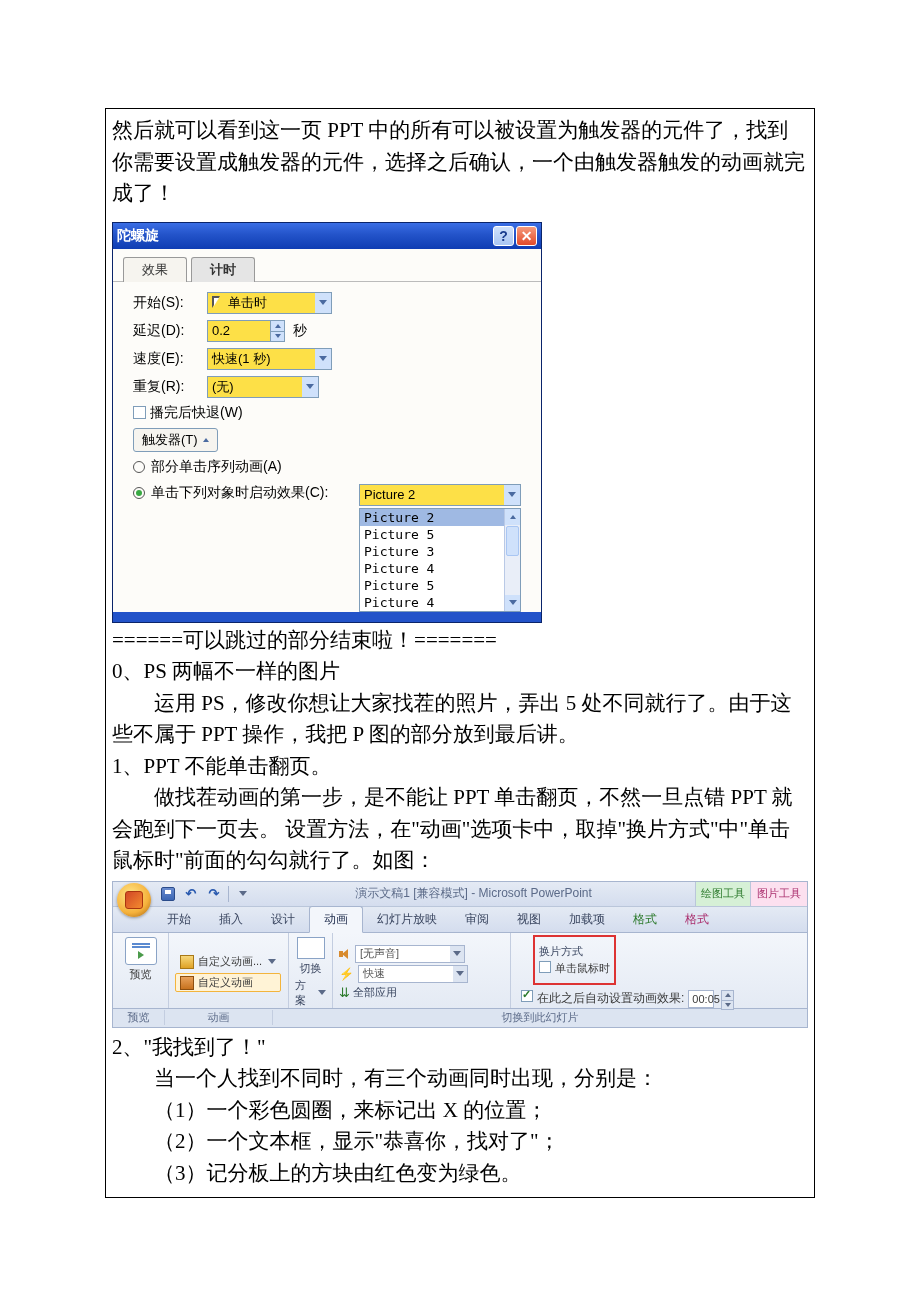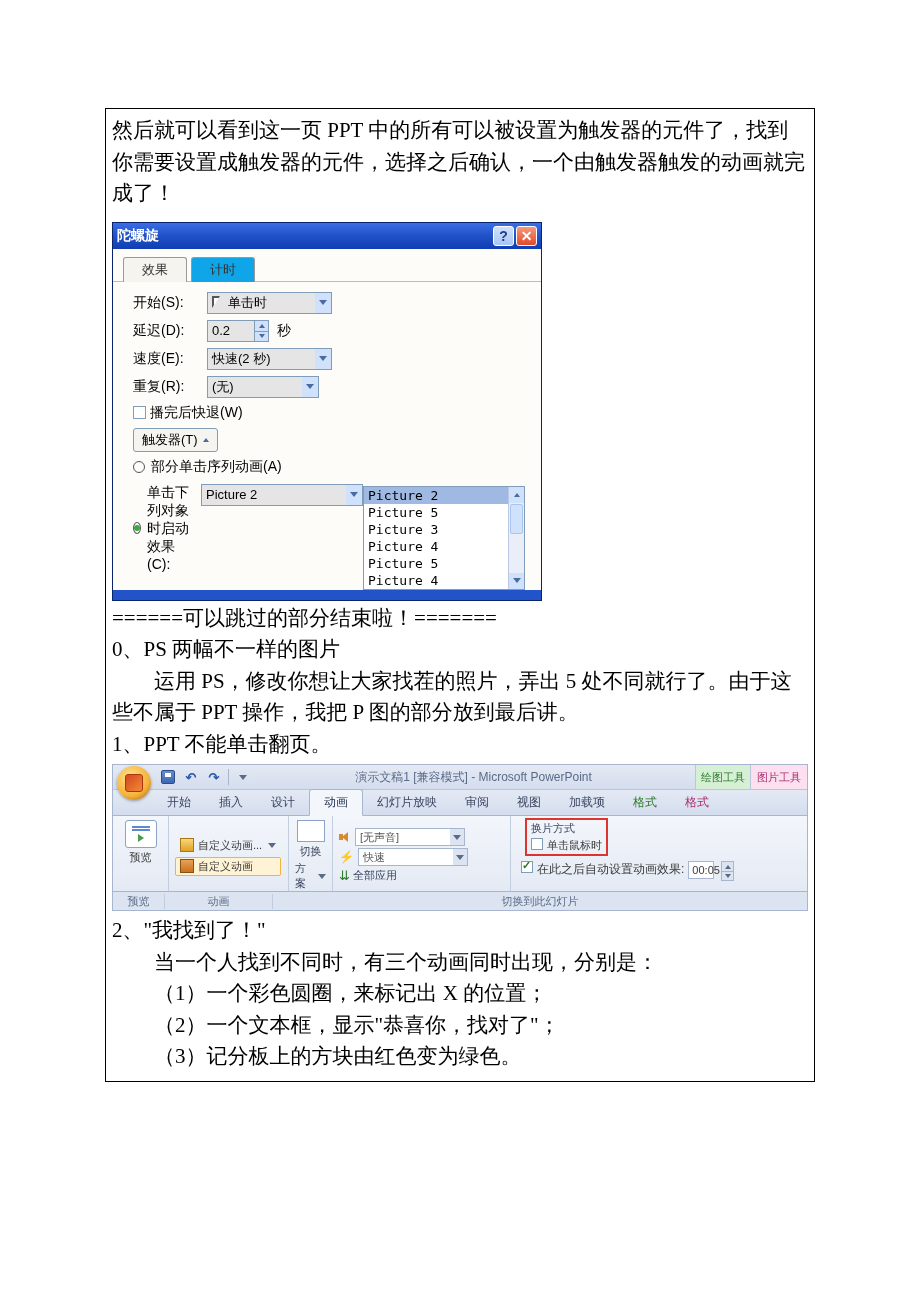--- a/index.html
+++ b/index.html
@@ -14,28 +14,28 @@
   
   .dlg { width: 430px; border: 1px solid #0a246a; margin-top: 12px; font-family: "Microsoft YaHei", Tahoma, sans-serif; }
   .dlg-titlebar { height: 26px; background: linear-gradient(#3a6ee5, #2353c9 45%, #0f3db3); display: flex; align-items: center; padding: 0 4px; }
   .dlg-title { color: #fff; font-size: 14px; font-weight: bold; flex: 1; }
   .dlg-btn { width: 21px; height: 20px; margin-left: 2px; border: 1px solid #fff; border-radius: 3px; display: flex; align-items: center; justify-content: center; font-size: 14px; font-weight: bold; }
   .dlg-help { background: linear-gradient(#cfe1fb,#a9c6f3); color: #1a3d8f; }
   .dlg-close { background: linear-gradient(#f59a7c,#e24a2a); color: #fff; }
   .dlg-body { background: #fdfcf9; padding: 0; }
   .tabstrip { background: #fdfcf9; padding: 8px 10px 0 10px; display: flex; gap: 4px; border-bottom: none; }
   .tab { padding: 3px 18px; font-size: 13px; border: 1px solid #999; border-bottom: none; border-radius: 3px 3px 0 0; background: #f6f4ef; color: #333; }
-  .tab.active { background: #0ea5e9; position: relative; z-index: 2; }
+  .tab.active { background: #e5e5e5; position: relative; z-index: 2; font-weight: bold; }
   .tabborder { border-top: 1px solid #bbb; margin-top: -1px; }
   .form { padding: 10px 16px 2px 20px; font-size: 14px; color: #000; }
   .row { display: flex; align-items: center; margin-bottom: 6px; }
   .lbl { width: 74px; }
-  .combo { display: flex; align-items: center; border: 1px solid #7f9db9; background: #e5e5e5; height: 22px; }
+  .combo { display: flex; align-items: center; border: 1px solid #7f9db9; background: #fde047; height: 22px; }
   .combo.w125 { width: 125px; }
-  .combo.w78 { width: 62px; }
+  .combo.w78 { width: 78px; }
   .combo-text { flex: 1; padding: 0 4px; font-size: 13px; color: #000; display: flex; align-items: center; gap: 4px; }
   .combo-arrow { width: 16px; height: 100%; background: #cfe1fb; display: flex; align-items: center; justify-content: center; }
   .chev { width: 0; height: 0; border-left: 4px solid transparent; border-right: 4px solid transparent; border-top: 5px solid #4a6aa0; }
   .spinner-col { display: flex; flex-direction: column; width: 14px; }
   .spin { height: 10px; background: #cfe1fb; display: flex; align-items: center; justify-content: center; border-left: 1px solid #7f9db9; }
   .spin + .spin { border-top: 1px solid #7f9db9; }
   .upchev { width: 0; height: 0; border-left: 3px solid transparent; border-right: 3px solid transparent; border-bottom: 4px solid #4a6aa0; }
   .dnchev { width: 0; height: 0; border-left: 3px solid transparent; border-right: 3px solid transparent; border-top: 4px solid #4a6aa0; }
   .checkbox { display: flex; align-items: center; gap: 4px; margin-bottom: 6px; }
   .cb { width: 13px; height: 13px; border: 1px solid #7f9db9; background: #fff; }
@@ -97,21 +97,21 @@
   .soundcol { display: flex; flex-direction: column; gap: 2px; font-size: 11px; }
   .soundcol .srow { display: flex; align-items: center; gap: 4px; }
   .mini-combo { width: 110px; height: 18px; border: 1px solid #a7b5cf; background: #fff; display: flex; align-items: center; }
   .mini-combo span { flex: 1; padding: 0 4px; color: #555; }
   .mini-arrow { width: 14px; height: 100%; background: #dce4f1; display: flex; align-items: center; justify-content: center; }
   .speaker-ic { width: 12px; height: 12px; position: relative; }
   .speaker-ic::before { content: ''; position: absolute; left: 0; top: 3px; width: 4px; height: 6px; background: #d88b2e; }
   .speaker-ic::after { content: ''; position: absolute; left: 3px; top: 1px; width: 0; height: 0; border-top: 5px solid transparent; border-bottom: 5px solid transparent; border-right: 6px solid #d88b2e; }
   .lightning { color: #d88b2e; font-size: 12px; }
   .applyall { font-size: 11px; color: #3a4660; display: flex; align-items: center; gap: 3px; }
-  .transcol { display: flex; flex-direction: column; gap: 2px; font-size: 11px; border: 2px solid #d33; padding: 1px 4px; margin: -2px 2px 2px 8px; }
+  .transcol { display: flex; flex-direction: column; gap: 2px; font-size: 11px; border: 2px solid #d33; padding: 7px 4px; margin: -2px 2px 2px 16px; }
   .transcol-title { color: #3a4660; font-weight: normal; }
   .cbrow { display: flex; align-items: flex-start; gap: 4px; }
   .cbempty { width: 12px; height: 12px; border: 1px solid #7f9db9; background: #fff; }
   .cbcheck { width: 12px; height: 12px; border: 1px solid #7f9db9; background: #fff; position: relative; }
   .cbcheck::after { content: '✓'; position: absolute; top: -3px; left: 0; font-size: 11px; color: #2c7a2c; font-weight: bold; }
   .spin-box { width: 26px; height: 18px; border: 1px solid #a7b5cf; background: #fff; display: flex; align-items: center; padding: 0 3px; font-size: 11px; }
   .spin-ctl { display: flex; flex-direction: column; margin-left: 3px; }
   .spin-ctl .s { width: 13px; height: 10px; background: #dce4f1; border: 1px solid #a7b5cf; display: flex; align-items: center; justify-content: center; }
   .footstrip { height: 18px; background: #dce4f1; display: flex; align-items: center; font-size: 11px; color: #5b6a88; }
   .footstrip .fcell { padding: 0 10px; }
@@ -164,21 +164,21 @@
                   <div class="spin">
                     <div class="dnchev"></div>
                   </div>
                 </div>
             </div>
             <span style="margin-left:8px;">秒</span>
           </div>
           <div class="row">
             <span class="lbl">速度(E):</span>
             <div class="combo w125">
-              <div class="combo-text">快速(2 秒)</div>
+              <div class="combo-text">快速(1 秒)</div>
               <div class="combo-arrow">
                   <div class="chev"></div>
                 </div>
             </div>
           </div>
           <div class="row">
             <span class="lbl">重复(R):</span>
             <div class="combo" style="width:112px;">
               <div class="combo-text">(无)</div>
               <div class="combo-arrow">
@@ -201,21 +201,21 @@
         </div>
         <div class="trigger-area">
           <div class="left">
             <div class="radio-row">
               <div class="radio">
                   <div class="radio-dot"></div>
                 </div>
               <span>单击下列对象时启动效果(C):</span>
             </div>
           </div>
-          <div style="display:flex; flex-direction:row;">
+          <div style="display:flex; flex-direction:column;">
             <div class="combo trigcombo">
               <div class="combo-text">Picture 2</div>
               <div class="combo-arrow">
                   <div class="chev"></div>
                 </div>
             </div>
             <div class="listbox">
               <div class="opt sel">Picture 2</div>
               <div class="opt">Picture 5</div>
               <div class="opt">Picture 3</div>
@@ -238,20 +238,21 @@
         <div class="statusbar"></div>
       </div>
     </div>
 
     <p class="para" style="margin-top:2px;">======可以跳过的部分结束啦！=======</p>
 
 
     <p class="para">0、PS 两幅不一样的图片</p>
     <p class="para indent">运用 PS，修改你想让大家找茬的照片，弄出 5 处不同就行了。由于这些不属于 PPT 操作，我把 P 图的部分放到最后讲。</p>
     <p class="para">1、PPT 不能单击翻页。</p>
+    <p class="para indent">做找茬动画的第一步，是不能让 PPT 单击翻页，不然一旦点错 PPT 就会跑到下一页去。 设置方法，在"动画"选项卡中，取掉"换片方式"中"单击鼠标时"前面的勾勾就行了。如图：</p>
 
     <div class="ribbon">
       <div class="ribbon-titlerow">
         <div class="orb">
             <div class="orb-inner"></div>
           </div>
         <div class="qat">
           <div class="qbtn">
               <div class="save-icon"></div>
             </div>

